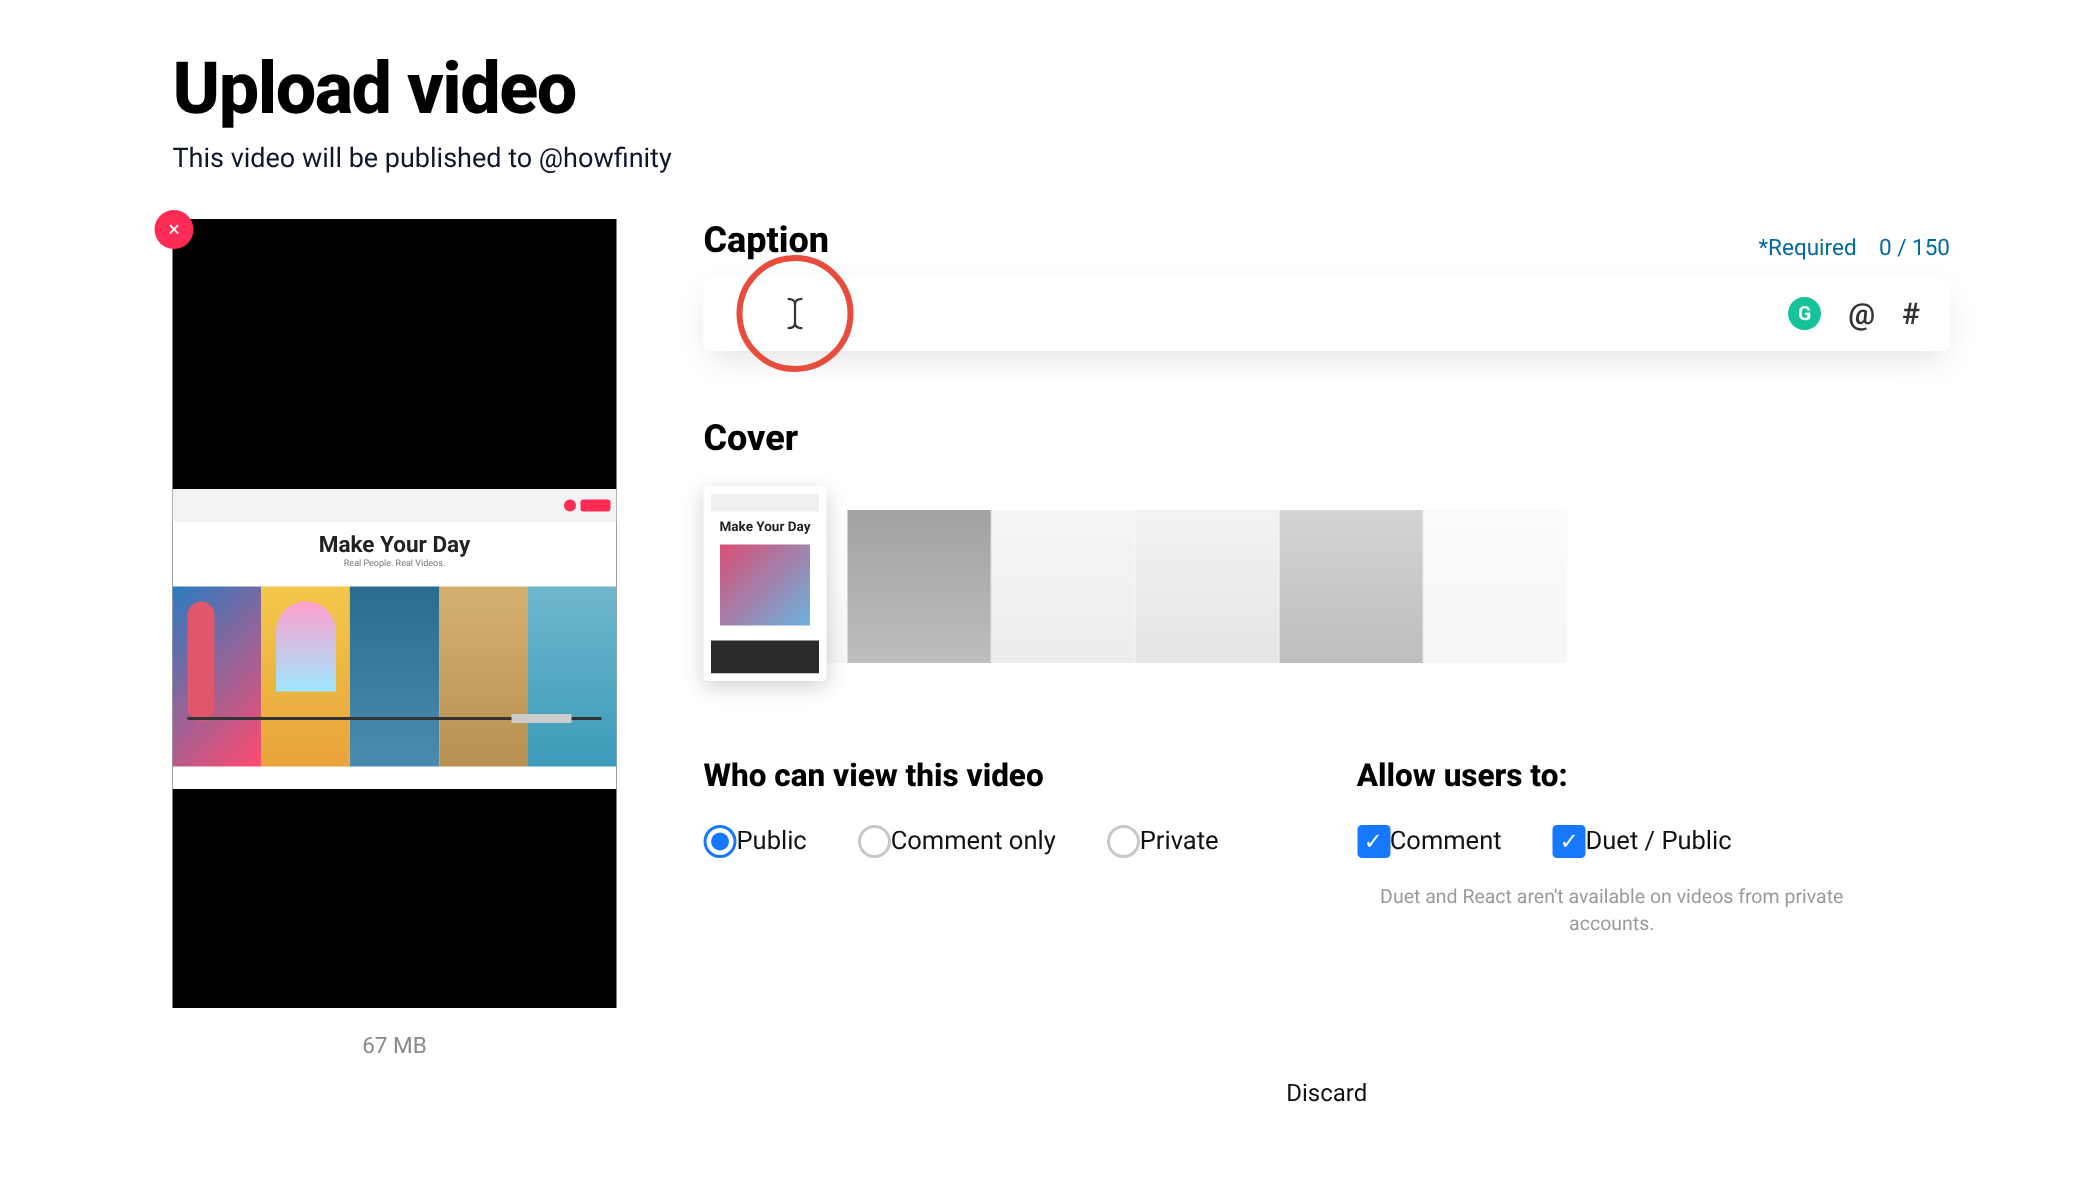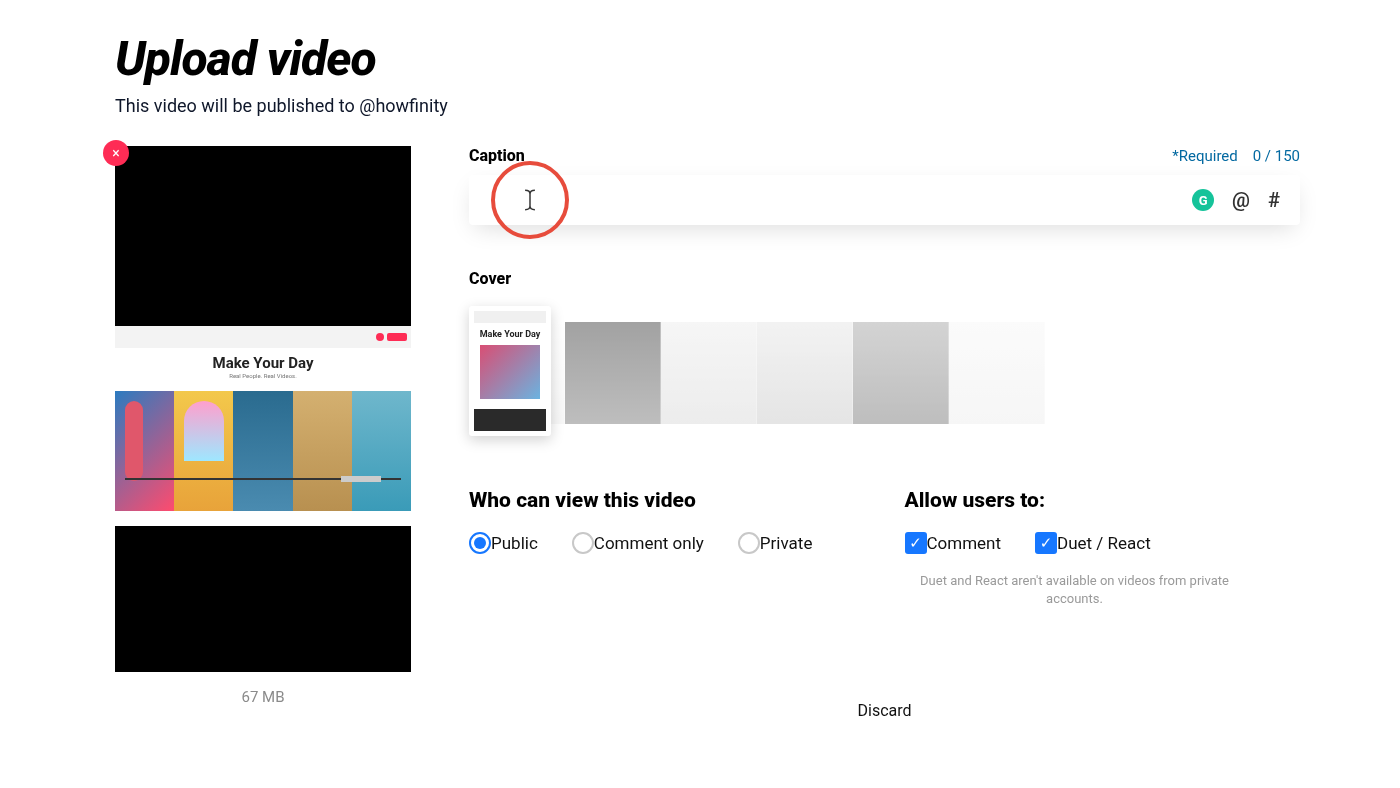--- a/index.html
+++ b/index.html
@@ -12,21 +12,20 @@
     overflow: hidden;
   }
   .page {
     padding: 30px 100px 0 115px;
   }
   .header h1 {
     font-size: 48px;
     font-weight: 800;
     letter-spacing: -1px;
     color: #000;
-    font-style: italic;
   }
   .header p {
     font-size: 18px;
     color: #0f172a;
     margin-top: 8px;
   }
   .content {
     display: flex;
     margin-top: 30px;
     gap: 58px;
@@ -109,21 +108,21 @@
   }
   .file-size {
     text-align: center;
     font-size: 15px;
     color: #8a8a8a;
     margin-top: 16px;
   }
   
   .form-col { flex: 1; min-width: 0; }
   .section-title {
-    font-size: 16px;
+    font-size: 24px;
     font-weight: 800;
     color: #000;
   }
   .caption-head {
     display:flex;
     align-items:flex-end;
     justify-content:space-between;
   }
   .caption-meta {
     font-size: 15px;
@@ -389,21 +388,21 @@
 
         <div class="settings-col">
           <div class="settings-title">Allow users to:</div>
           <div class="check-row">
             <div class="check-opt">
               <div class="checkbox">✓</div>
               <span class="opt-label">Comment</span>
             </div>
             <div class="check-opt">
               <div class="checkbox">✓</div>
-              <span class="opt-label">Duet / React</span>
+              <span class="opt-label">Duet / Public</span>
             </div>
           </div>
           <div class="settings-note">Duet and React aren't available on videos from private accounts.</div>
         </div>
       </div>
 
       <div class="footer">
         <div class="btn btn-ghost">
           <span>Discard</span>
         </div>

